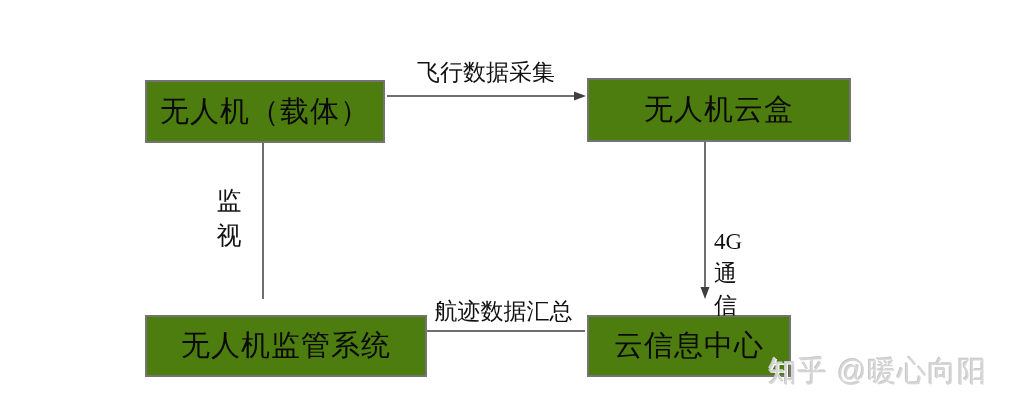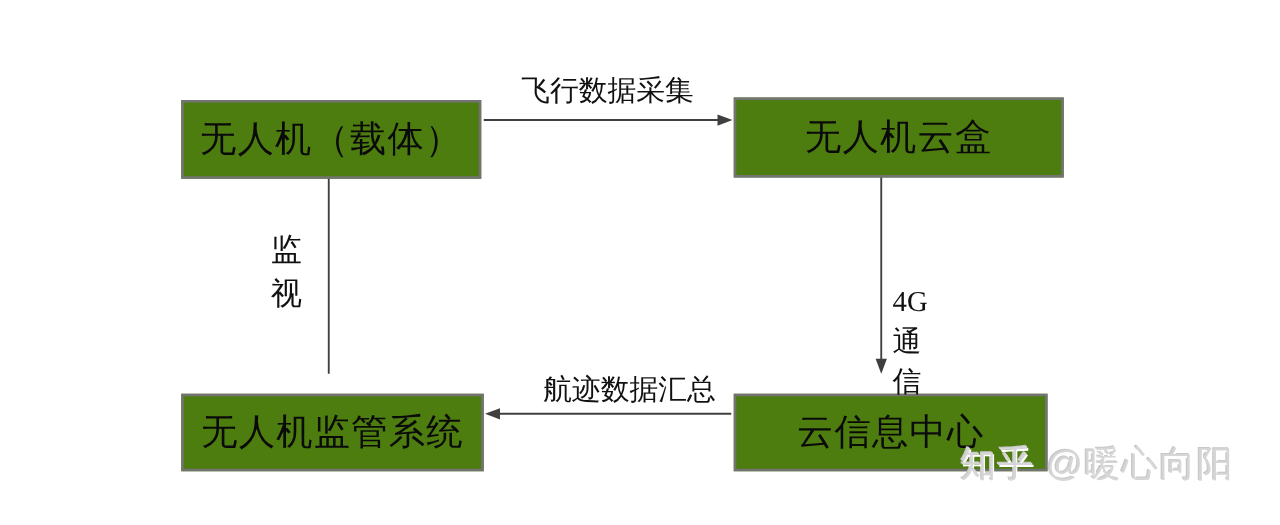--- a/index.html
+++ b/index.html
@@ -20,22 +20,22 @@
     align-items: center;
     justify-content: center;
     font-size: 29px;
     color: #0a0a0a;
     letter-spacing: 1px;
     white-space: nowrap;
     margin-top: 15px;
   }
   .node-drone              { left: 145px; top: 65px;  width: 240px; height: 63px; }
   .node-cloud-box          { left: 587px; top: 63px;  width: 264px; height: 64px; }
-  .node-cloud-info-center  { left: 587px; top: 300px; width: 251px; height: 62px; }
-  .node-supervision-system { left: 145px; top: 300px; width: 242px; height: 62px; }
+  .node-cloud-info-center  { left: 587px; top: 300px; width: 204px; height: 62px; }
+  .node-supervision-system { left: 145px; top: 300px; width: 282px; height: 62px; }
 
   .edge-label {
     position: absolute;
     color: #111111;
     font-size: 23px;
     white-space: pre-line;
     line-height: 1.4;
   }
   .label-flight-data   { left: 387px; top: 57px;  width: 198px; text-align: center; }
   .label-track-data    { left: 407px; top: 296px; width: 193px; text-align: center; }

